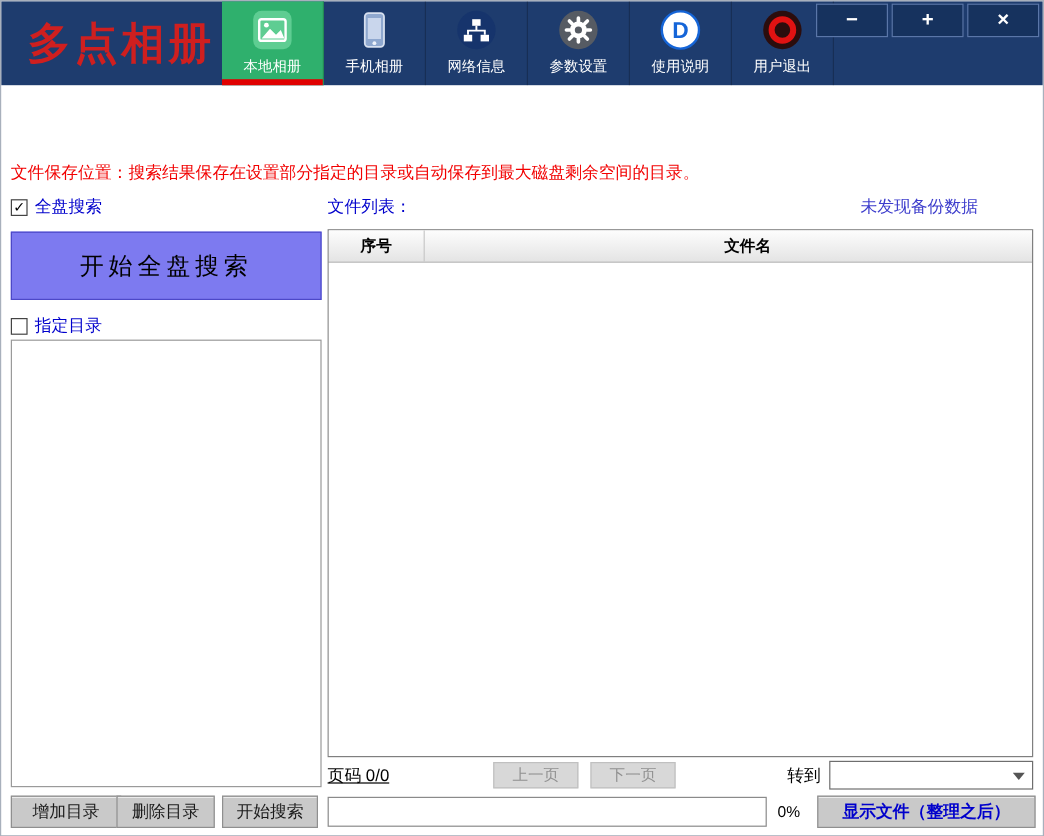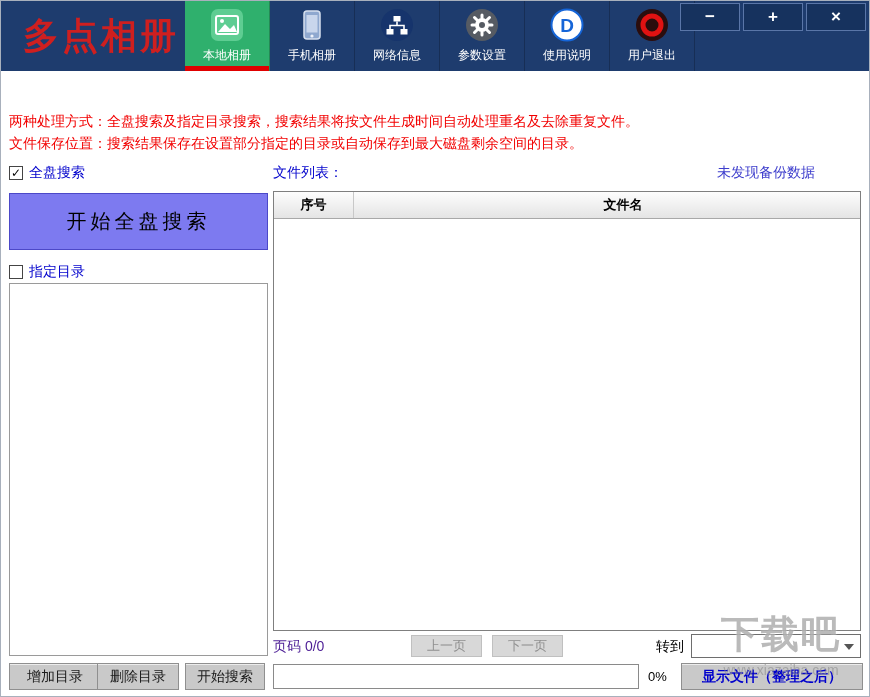--- a/index.html
+++ b/index.html
@@ -55,21 +55,21 @@
                 background:#fff; border:1px solid #7f7f7f; display:flex; flex-direction:column; }
   .ft-header { height:27px; display:flex; background:linear-gradient(#fdfdfd,#e4e4e4);
                border-bottom:1px solid #a8a8a8;gap:32px; }
   .ft-col-index { width:80px; border-right:1px solid #c8c8c8; display:flex; align-items:center;
                   justify-content:center; font-size:13px; font-weight:bold; color:#000; }
   .ft-col-name  { flex:1; display:flex; align-items:center; justify-content:center;
                   font-size:13px; font-weight:bold; color:#000; }
   .ft-body { flex:1; background:#fff; }
 
   
-  .page-info { position:absolute; left:272px; top:637px; font-size:14px; color:#4c1d95; }
+  .page-info { position:absolute; left:272px; top:637px; font-size:14px; color:#000000;text-decoration:underline; }
   .btn-page { position:absolute; top:634px; width:71px; height:22px; background:#d8d8d8;
               border:1px solid #c0c0c0; color:#909090; font-size:13px;
               display:flex; align-items:center; justify-content:center; cursor:pointer; }
   .btn-prev { left:410px; }
   .btn-next { left:491px; }
   .goto-label { position:absolute; left:655px; top:637px; font-size:14px; color:#000; }
   .goto-select { position:absolute; left:690px; top:633px; width:170px; height:24px;
                  background:#fff; border:1px solid #6e6e6e; cursor:pointer; }
   .goto-select .arrow { position:absolute; right:6px; top:9px; width:0; height:0;
                         border-left:5px solid transparent; border-right:5px solid transparent;
@@ -182,21 +182,20 @@
       </div>
     </div>
 
     <div class="win-controls">
       <div class="win-btn">−</div>
       <div class="win-btn">+</div>
       <div class="win-btn">×</div>
     </div>
   </div>
 
-  <div class="notice l1">两种处理方式：全盘搜索及指定目录搜索，搜索结果将按文件生成时间自动处理重名及去除重复文件。</div>
   <div class="notice l2">文件保存位置：搜索结果保存在设置部分指定的目录或自动保存到最大磁盘剩余空间的目录。</div>
 
   <div class="chk-row r1">
     <span class="checkbox checked"></span>
     <span class="chk-label">全盘搜索</span>
   </div>
 
   <div class="btn-primary">开始全盘搜索</div>
 
   <div class="chk-row r2">
@@ -225,18 +224,14 @@
     <span class="arrow"></span>
   </div>
 
   <div class="btn-gray btn-add">增加目录</div>
   <div class="btn-gray btn-del">删除目录</div>
   <div class="btn-gray btn-srch">开始搜索</div>
   <div class="progress"></div>
   <div class="percent">0%</div>
   <div class="btn-gray btn-show">显示文件（整理之后）</div>
 
-  <div class="watermark">
-    <div class="wm-title">下载吧</div>
-    <div class="wm-url">www.xiazaiba.com</div>
-  </div>
 
 </div>
 
 </body></html>

